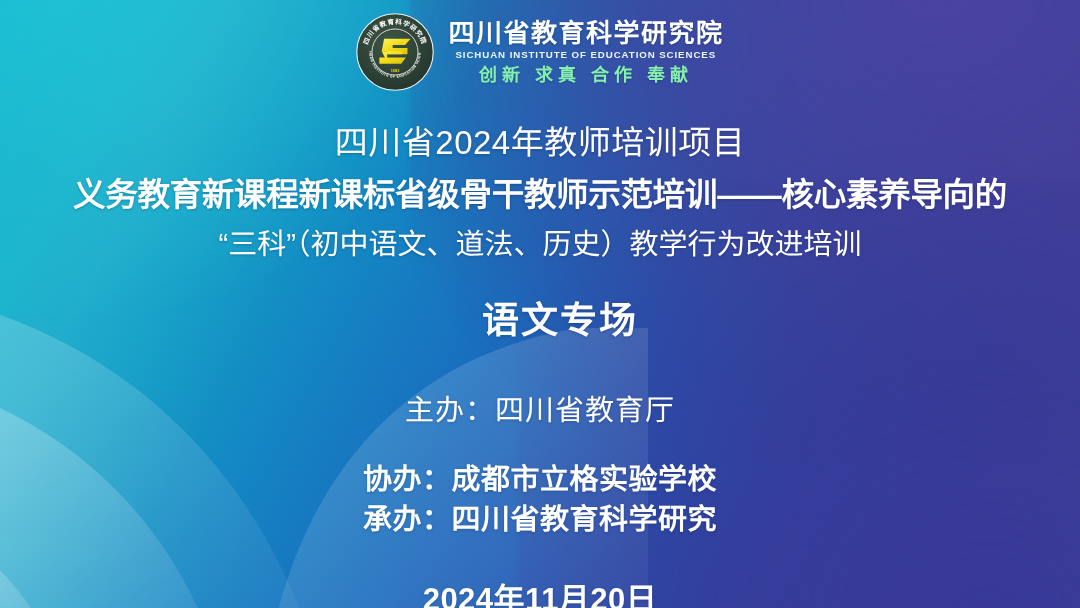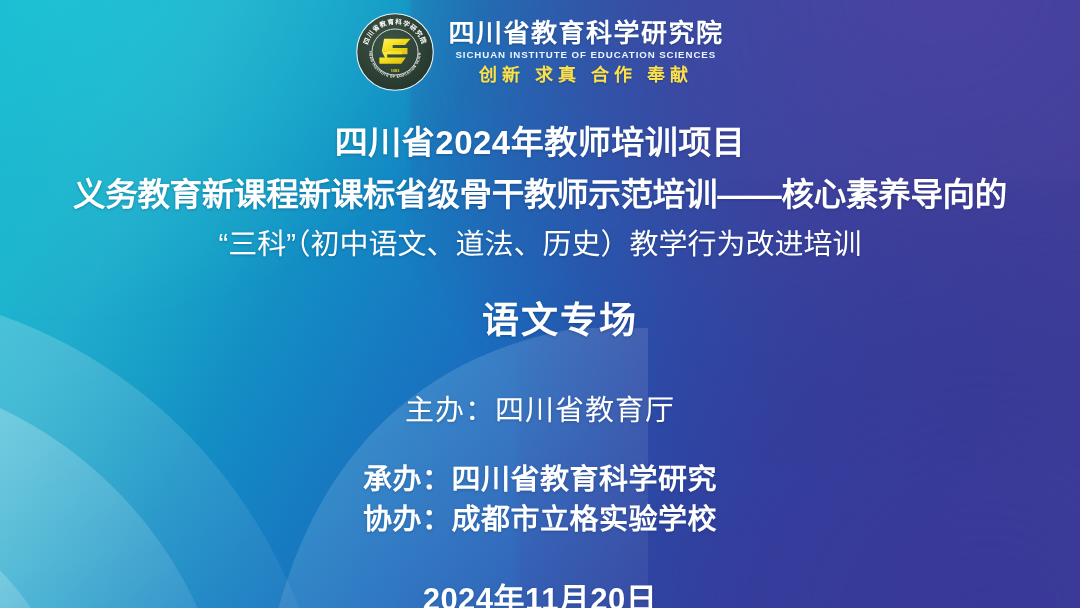--- a/index.html
+++ b/index.html
@@ -145,42 +145,42 @@
     font-weight: 600;
     color: #eaf6ff;
     letter-spacing: 0.9px;
     white-space: nowrap;
     transform: scaleX(1.02);
   }
   .logo-motto {
     margin-top: 6px;
     font-size: 18px;
     font-weight: 700;
-    color: #fde047;
+    color: #86efac;
     letter-spacing: 5px;
     white-space: nowrap;
     text-shadow: 0 1px 2px rgba(0,40,80,0.3);
   }
 
   
   .titles {
     position: absolute;
     left: 0; right: 0;
     top: 122px;
     text-align: center;
     color: #ffffff;
   }
   .t-line {
     color: #ffffff;
     white-space: nowrap;
     text-shadow: 0 1px 3px rgba(0,30,70,0.28);
   }
   .t1 {
     font-size: 33px;
-    font-weight: 700;
+    font-weight: 400;
     letter-spacing: 0.5px;
     line-height: 1.28;
   }
   .t2 {
     font-size: 33px;
     font-weight: 700;
     letter-spacing: -0.3px;
     line-height: 1.28;
     margin-top: 10px;
     transform: scaleX(0.985);
@@ -329,19 +329,19 @@
   <div class="titles">
     <div class="t-line t1">四川省2024年教师培训项目</div>
     <div class="t-line t2">义务教育新课程新课标省级骨干教师示范培训——核心素养导向的</div>
     <div class="t-line t3">“三科”（初中语文、道法、历史）教学行为改进培训</div>
     <div class="t-sub">语文专场</div>
   </div>
 
   <div class="credits">
     <div class="c-host">主办：四川省教育厅</div>
     <div class="c-block">
+      <div class="c-line">协办：成都市立格实验学校</div>
       <div class="c-line">承办：四川省教育科学研究</div>
-      <div class="c-line">协办：成都市立格实验学校</div>
     </div>
     <div class="c-date">2024年11月20日</div>
   </div>
 
 </div>
 
 </body></html>

